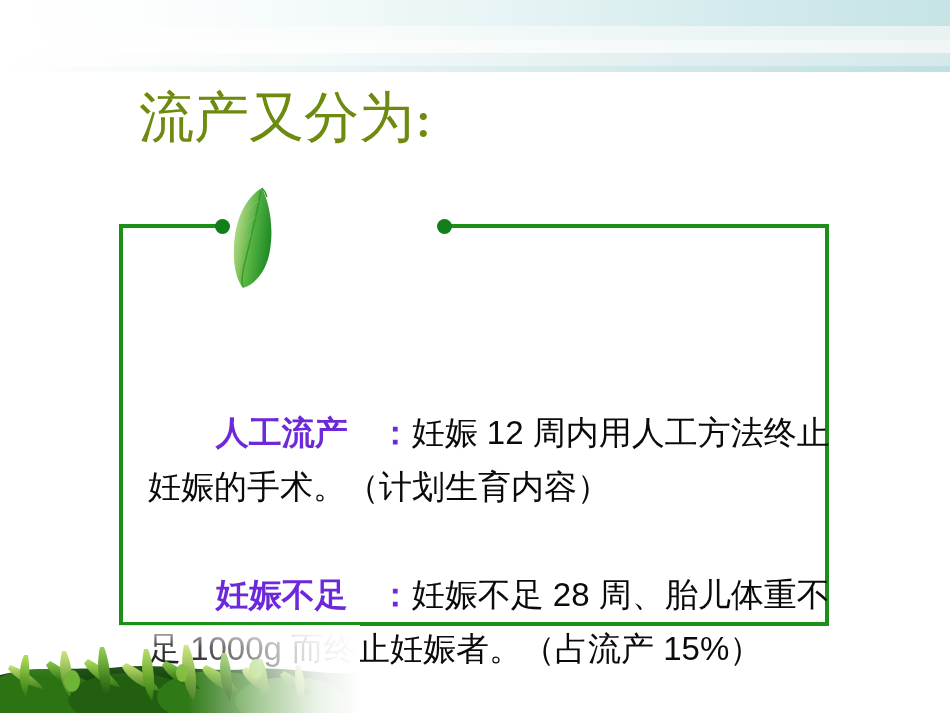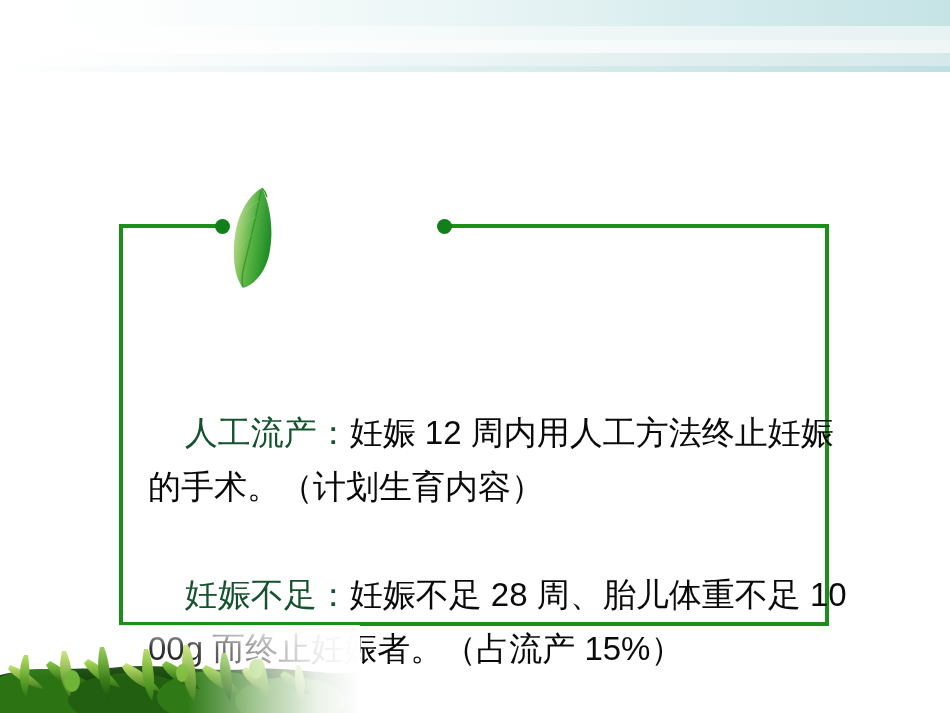--- a/index.html
+++ b/index.html
@@ -151,22 +151,23 @@
     left: 148px;
     top: 352px;
     width: 700px;
     font-size: 33px;
     line-height: 54px;
     color: #0a0a0a;
     white-space: pre-wrap;
     word-break: break-all;
   }
   .lead {
-    color: #14532d;
-    font-weight: normal;
+    color: #6d28d9;
+    font-weight: bold;
+    margin-left: 31px;
   }
 
   
   .grass {
     position: absolute;
     left: 0;
     bottom: 0;
     width: 360px;
     height: 88px;
     overflow: hidden;
@@ -178,20 +179,21 @@
 <div id="slide">
 
   <div class="banner">
     <div class="banner-band band-1"></div>
     <div class="banner-band band-2"></div>
     <div class="banner-band band-3"></div>
     <div class="banner-band band-4"></div>
     <div class="banner-band band-5"></div>
   </div>
 
+  <div class="title">流产又分为:</div>
 
   <div class="frame">
     <div class="frame-edge edge-left"></div>
     <div class="frame-edge edge-right"></div>
     <div class="frame-edge edge-bottom"></div>
     <div class="frame-edge edge-top-a"></div>
     <div class="frame-edge edge-top-b"></div>
     <div class="frame-dot dot-left"></div>
     <div class="frame-dot dot-right"></div>
   </div>

